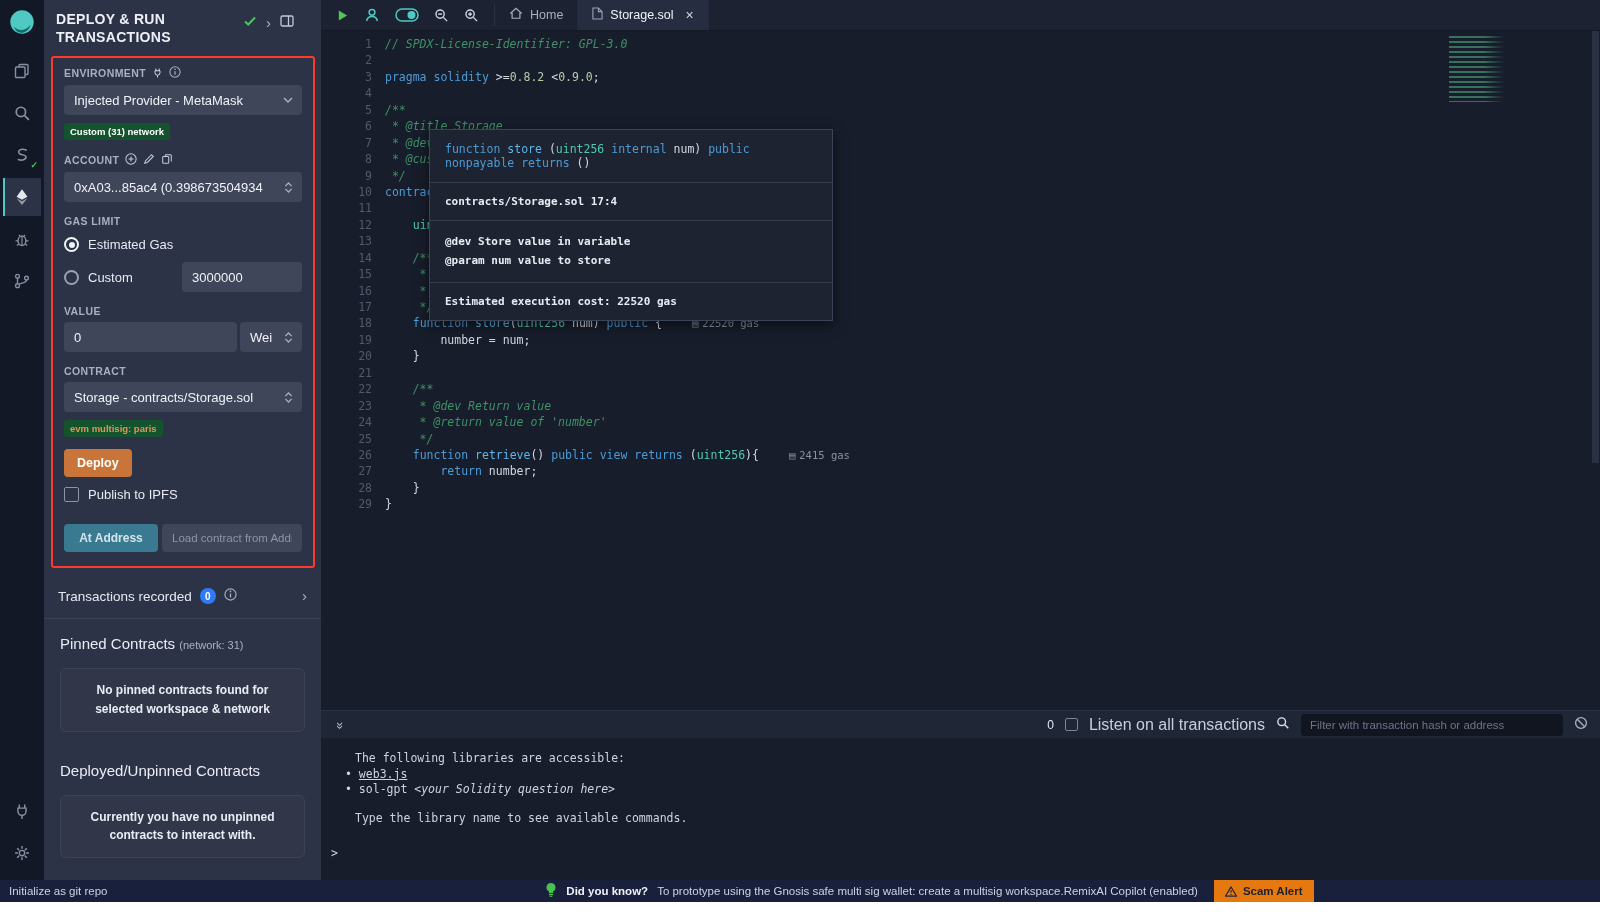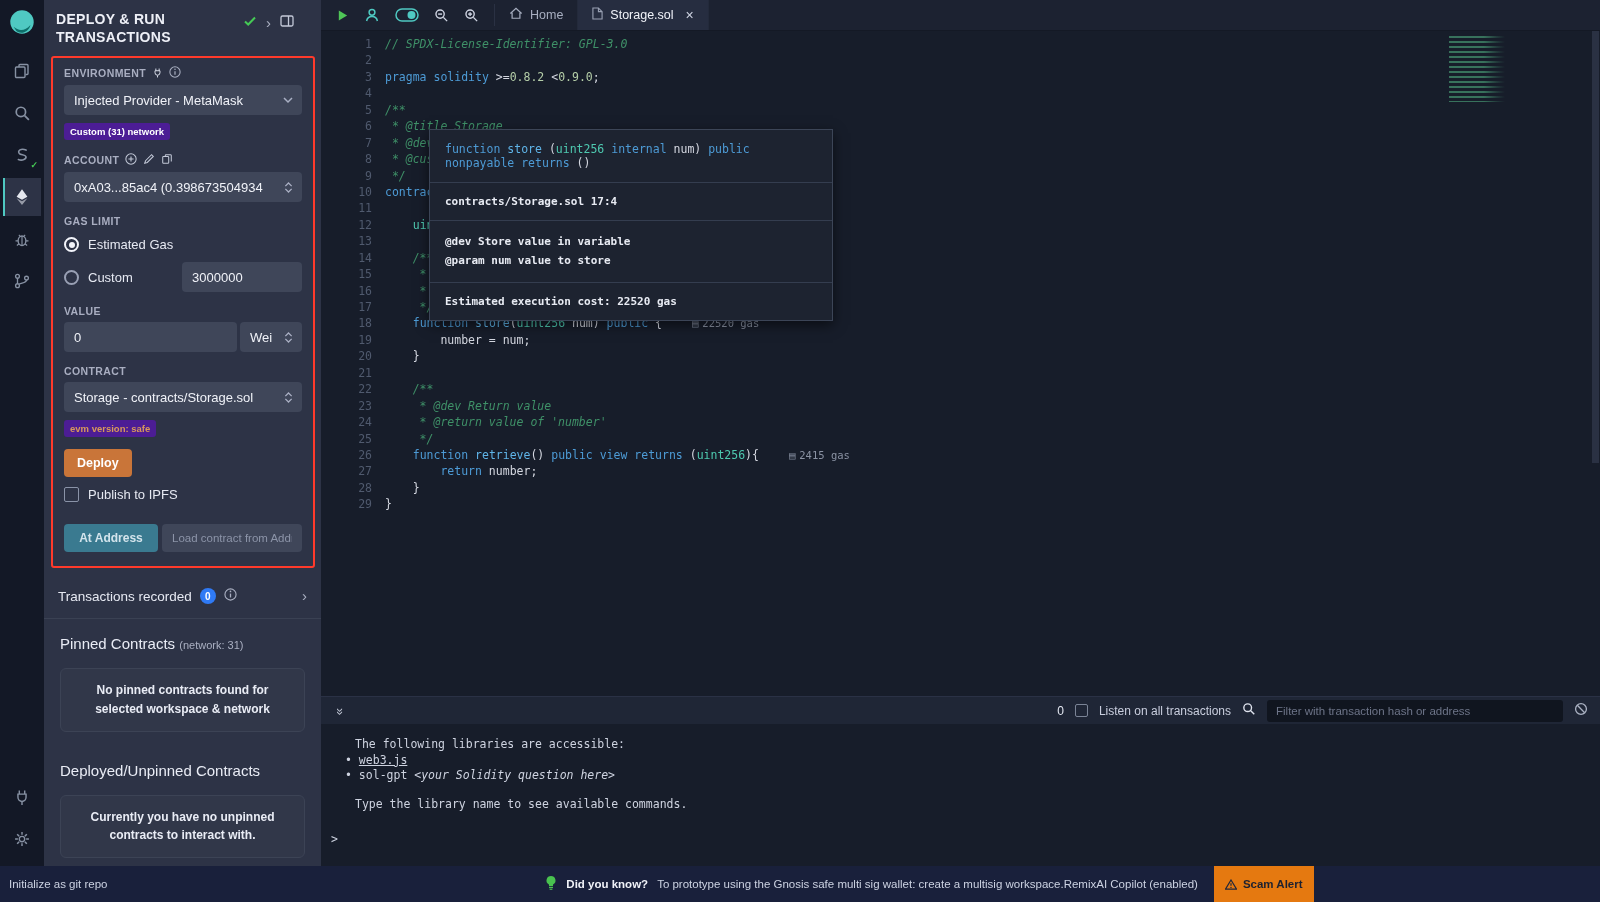--- a/index.html
+++ b/index.html
@@ -21,21 +21,21 @@
   .sp-head{display:flex;align-items:flex-start;padding:2px 12px 4px;gap:22px;}
   .sp-title{flex:1;font-size:14px;font-weight:bold;letter-spacing:.3px;color:#eef0f7;line-height:1.3;max-width:165px;}
   .sp-head-icons{display:flex;align-items:center;gap:9px;padding-top:4px;}
   .chev{color:#aab0c2;font-size:15px;line-height:12px;cursor:pointer;}
 
   .highlight-box{margin:6px 6px 0 7px;border:2px solid #ff3a2b;border-radius:3px;padding:8px 11px 14px;}
   .fld-label{font-size:10.5px;font-weight:bold;letter-spacing:.4px;color:#a9aec1;display:flex;align-items:center;gap:6px;margin-top:13px;}
   .fld-label.first{margin-top:0;}
   .sel{background:#3f4659;border-radius:4px;height:30px;display:flex;align-items:center;padding:0 9px 0 10px;font-size:13px;color:#f0f2f8;margin-top:5px;cursor:pointer;}
   .sel .grow{flex:1;overflow:hidden;white-space:nowrap;}
-  .pill{display:inline-block;background:#4c1d95;color:#fff;font-size:9.5px;font-weight:bold;padding:3px 6px;border-radius:3px;margin-top:8px;}
+  .pill{display:inline-block;background:#14532d;color:#fff;font-size:9.5px;font-weight:bold;padding:3px 6px;border-radius:3px;margin-top:8px;}
   .pill.evm{color:#d9995b;}
   .radio-row{display:flex;align-items:center;gap:9px;margin-top:10px;font-size:13px;color:#e6e9f2;}
   .radio{width:15px;height:15px;border-radius:50%;border:2px solid #99a0b4;position:relative;flex:0 0 auto;cursor:pointer;}
   .radio.sel-r{border-color:#f2f4fa;}
   .radio.sel-r::after{content:"";position:absolute;inset:2.5px;background:#f2f4fa;border-radius:50%;}
   .txt-input{background:#3f4659;border:none;border-radius:4px;height:30px;color:#f0f2f8;font-size:13px;padding:0 10px;font-family:"Liberation Sans",sans-serif;outline:none;}
   .gas-input{width:120px;margin-left:auto;}
   .value-row{display:flex;gap:3px;margin-top:5px;}
   .value-input{flex:1;min-width:0;}
   .wei-sel{width:62px;margin-top:0;flex:0 0 auto;}
@@ -91,34 +91,34 @@
   .tt-sig{white-space:pre-wrap;}
   .tt-path,.tt-cost{font-weight:bold;color:#e8ebf3;font-size:11px;}
   .tt-docs div{font-weight:bold;color:#e8ebf3;font-size:11px;line-height:1.7;}
 
   
   .terminal-header{height:28px;background:#1f2636;border-top:1px solid #2a3145;display:flex;align-items:center;padding:0 12px;gap:11px;flex:0 0 auto;color:#c7cddb;}
   .th-collapse{transform:rotate(90deg);font-size:13px;letter-spacing:-2px;cursor:pointer;color:#c7cddb;width:14px;text-align:center;}
   .th-spacer{flex:1;}
   .th-count{font-size:12px;color:#e4e8f2;}
   .th-chk{width:13px;height:13px;border:1.5px solid #7b8496;border-radius:2px;cursor:pointer;flex:0 0 auto;}
-  .th-label{font-size:12px;color:#c9cede;}
-  .filter{width:296px;height:22px;background:#10151f;border:none;border-radius:3px;color:#9aa2b6;font-size:11.5px;padding:0 9px;font-family:"Liberation Sans",sans-serif;outline:none;}
+  .th-label{font-size:16px;color:#c9cede;}
+  .filter{width:262px;height:22px;background:#10151f;border:none;border-radius:3px;color:#9aa2b6;font-size:11.5px;padding:0 9px;font-family:"Liberation Sans",sans-serif;outline:none;}
   .filter::placeholder{color:#6d7488;}
   .terminal{flex:0 0 142px;background:#171d2a;font-family:"DejaVu Sans Mono",monospace;font-size:11.5px;color:#ced3e0;padding:13px 10px 0;overflow:hidden;line-height:15.6px;}
   .t-intro,.t-hint{margin-left:24px;}
   .t-libs{list-style:none;margin-left:14px;}
   .t-libs li::before{content:"• ";}
   .tlink{text-decoration:underline;cursor:pointer;}
   .t-libs em{font-style:italic;}
   .t-hint{margin-top:13px;}
   .t-prompt{margin-top:20px;margin-left:0;}
 
   
-  .status-bar{height:36px;background:#19203b;display:flex;align-items:center;font-size:11.5px;color:#ccd2e2;flex:0 0 auto;}
+  .status-bar{height:22px;background:#19203b;display:flex;align-items:center;font-size:11.5px;color:#ccd2e2;flex:0 0 auto;}
   .st-left{flex:1;padding-left:9px;cursor:pointer;}
   .st-center{display:flex;align-items:center;gap:9px;white-space:nowrap;}
   .st-center b{color:#f0f2f8;}
   .st-right{flex:1;display:flex;align-items:center;gap:16px;height:100%;}
   .scam{background:#e57910;color:#1c2130;font-weight:bold;height:100%;display:flex;align-items:center;gap:6px;padding:0 11px;cursor:pointer;}
   .white-strip{height:16px;background:#ffffff;}
 </style>
 </head>
 <body>
 
@@ -274,21 +274,21 @@
 
         <div class="fld-label">
             <span>CONTRACT</span>
           </div>
         <div class="sel">
           <span class="grow">Storage - contracts/Storage.sol</span>
           <svg width="9" height="13" viewBox="0 0 10 14">
               <path d="M1.5 5.5L5 2l3.5 3.5M1.5 8.5L5 12l3.5-3.5" fill="none" stroke="#aab0c4" stroke-width="1.4"></path>
             </svg>
         </div>
-        <span class="pill evm">evm version: safe</span>
+        <span class="pill evm">evm multisig: paris</span>
 
         <button class="btn-deploy">Deploy</button>
         <div class="chk-row">
           <span class="chk"></span>
           <span>Publish to IPFS</span>
         </div>
 
         <div class="at-row">
           <button class="btn-at">At Address</button>
           <input class="txt-input at-input" placeholder="Load contract from Addres" style="">

